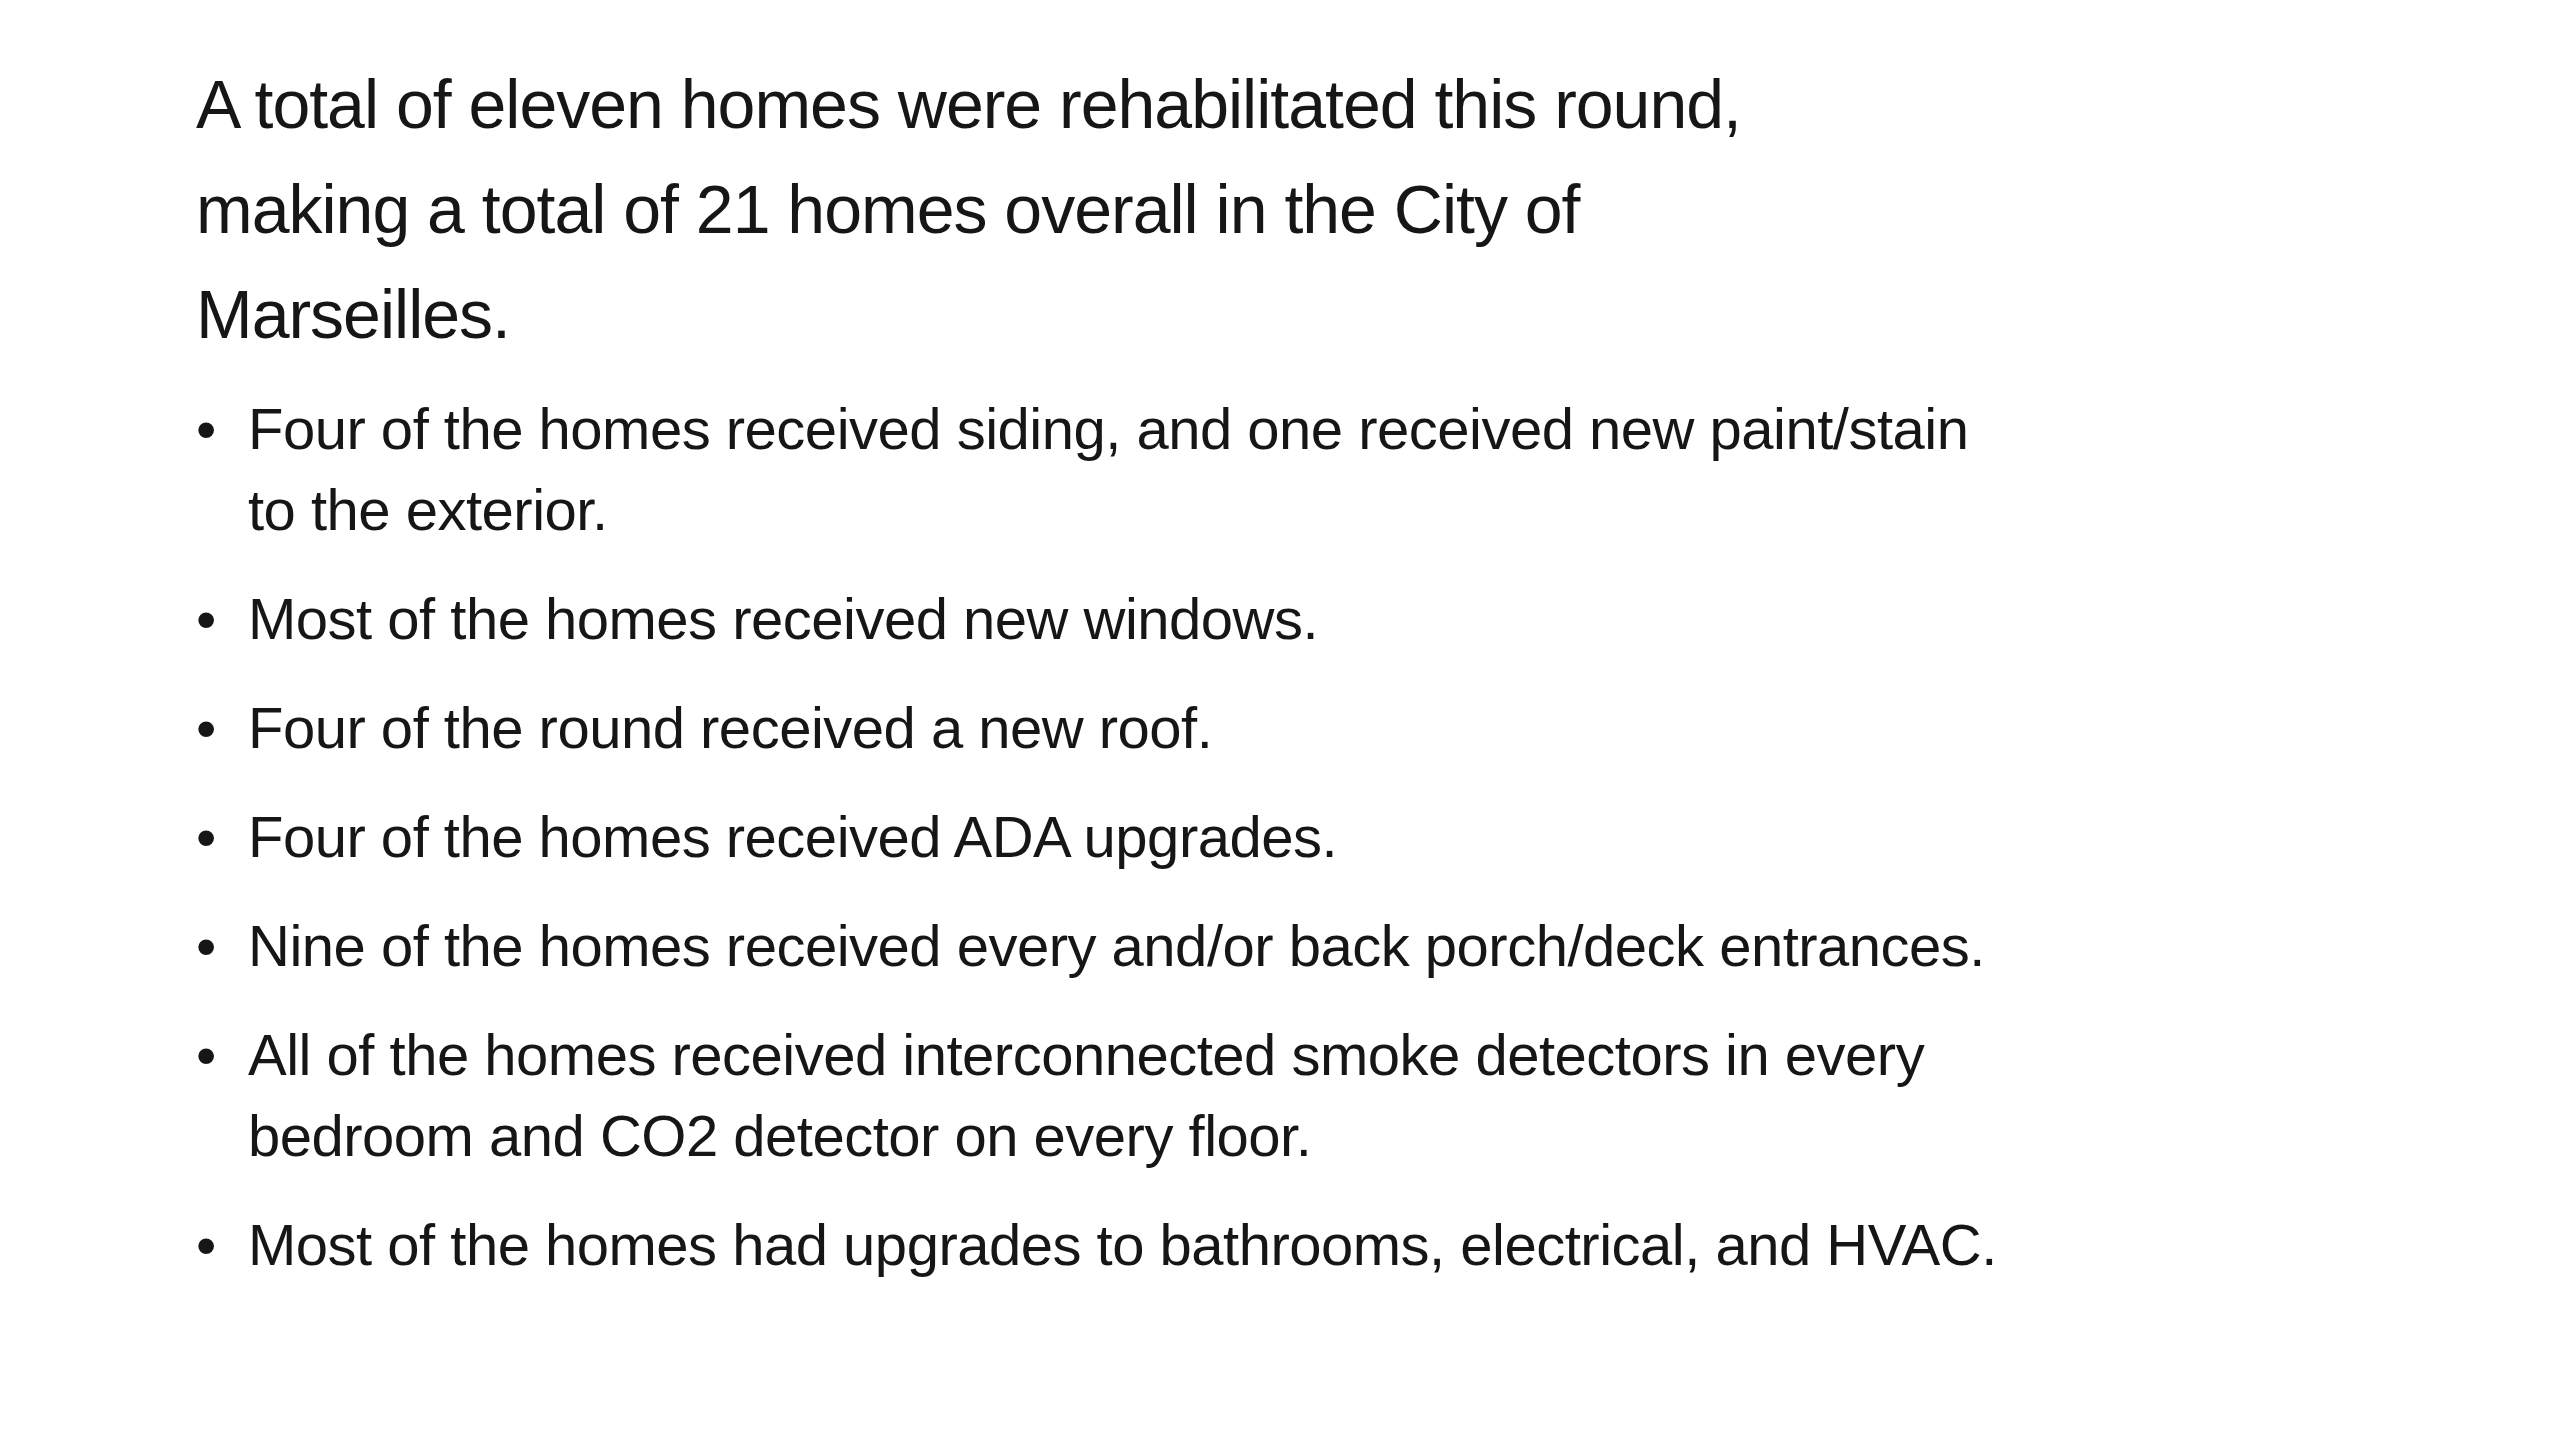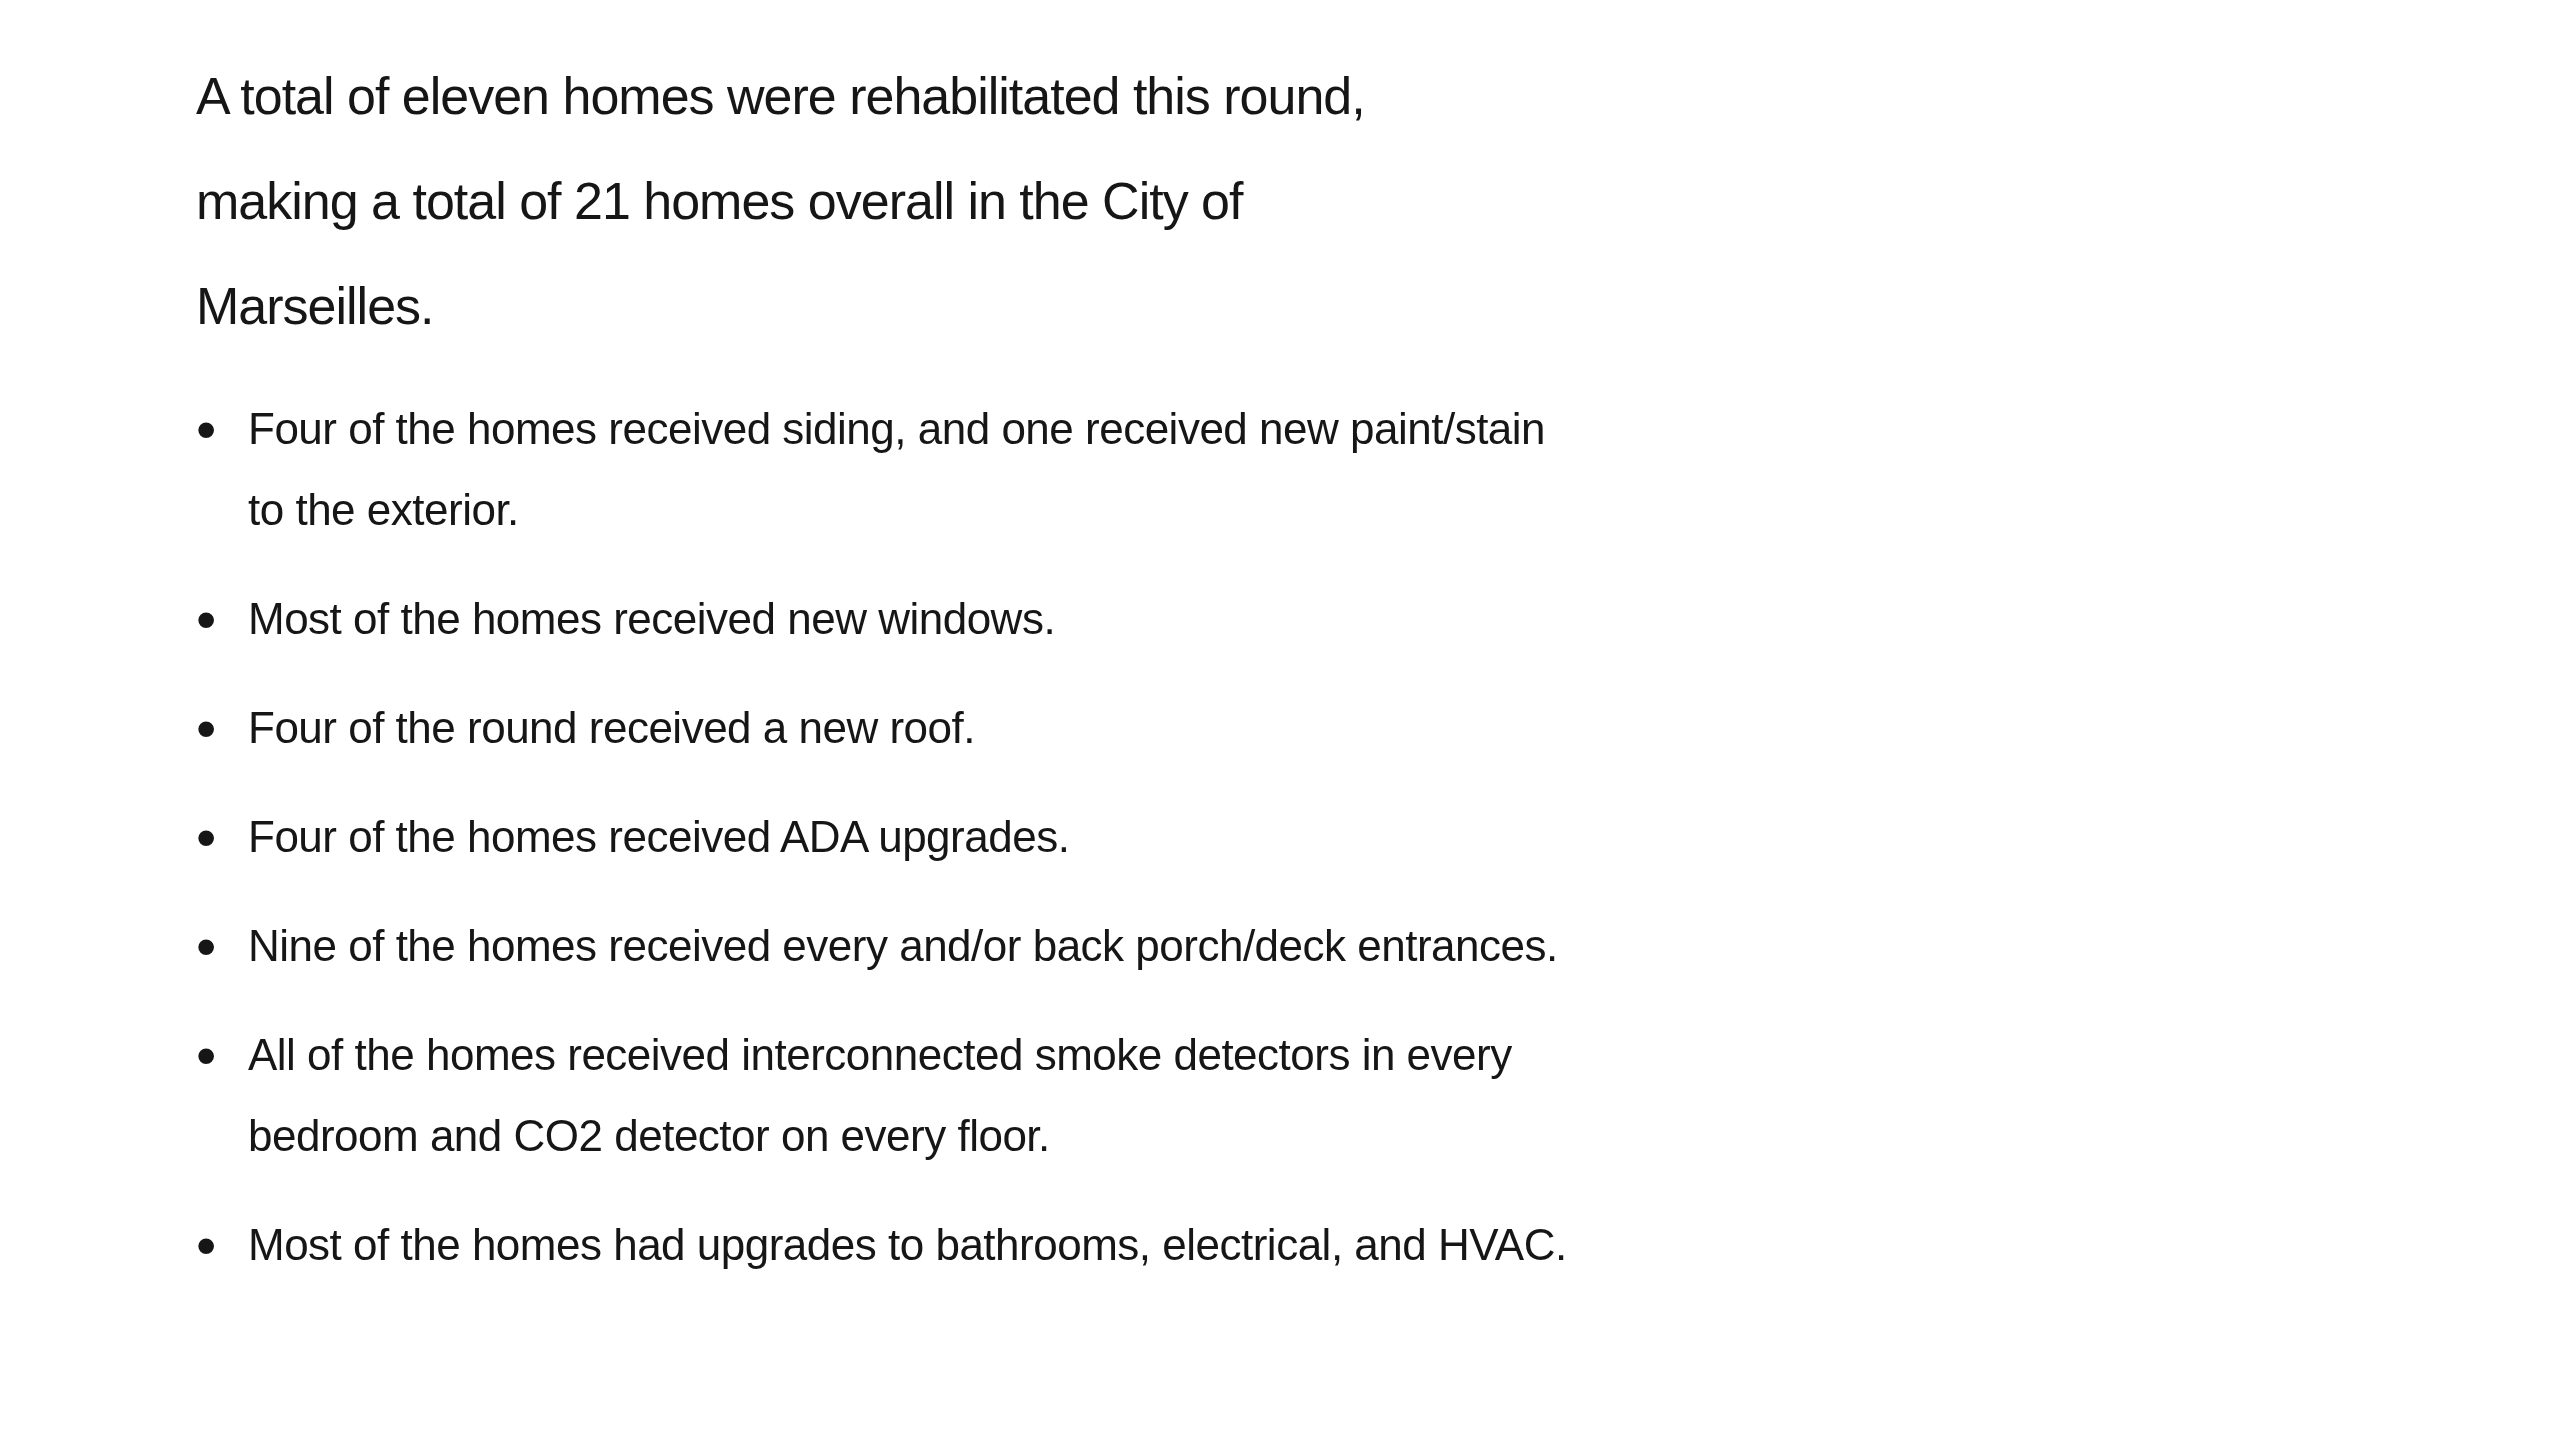--- a/index.html
+++ b/index.html
@@ -15,23 +15,23 @@
   .slide {
     position: relative;
     width: 2560px;
     height: 1440px;
     background: #ffffff;
   }
 
   .slide-title {
     position: absolute;
     left: 196px;
-    top: 44px;
+    top: 52px;
     width: 2300px;
-    font-size: 52px;
+    font-size: 68px;
     line-height: 105px;
     font-weight: 400;
     color: #161616;
     letter-spacing: -1px;
     white-space: pre-line; 
   }
 
   .bullet-list {
     position: absolute;
     left: 196px;
@@ -48,21 +48,21 @@
   .bullet-marker {
     flex: 0 0 52px;
     width: 52px;
     font-size: 58px;
     line-height: 81px;
     color: #161616;
   }
 
   .bullet-text {
     flex: 1 1 auto;
-    font-size: 44px;
+    font-size: 58px;
     line-height: 81px;
     font-weight: 400;
     color: #161616;
     letter-spacing: -0.5px;
     white-space: pre-line; 
   }
 </style>
 </head>
 <body>
 

